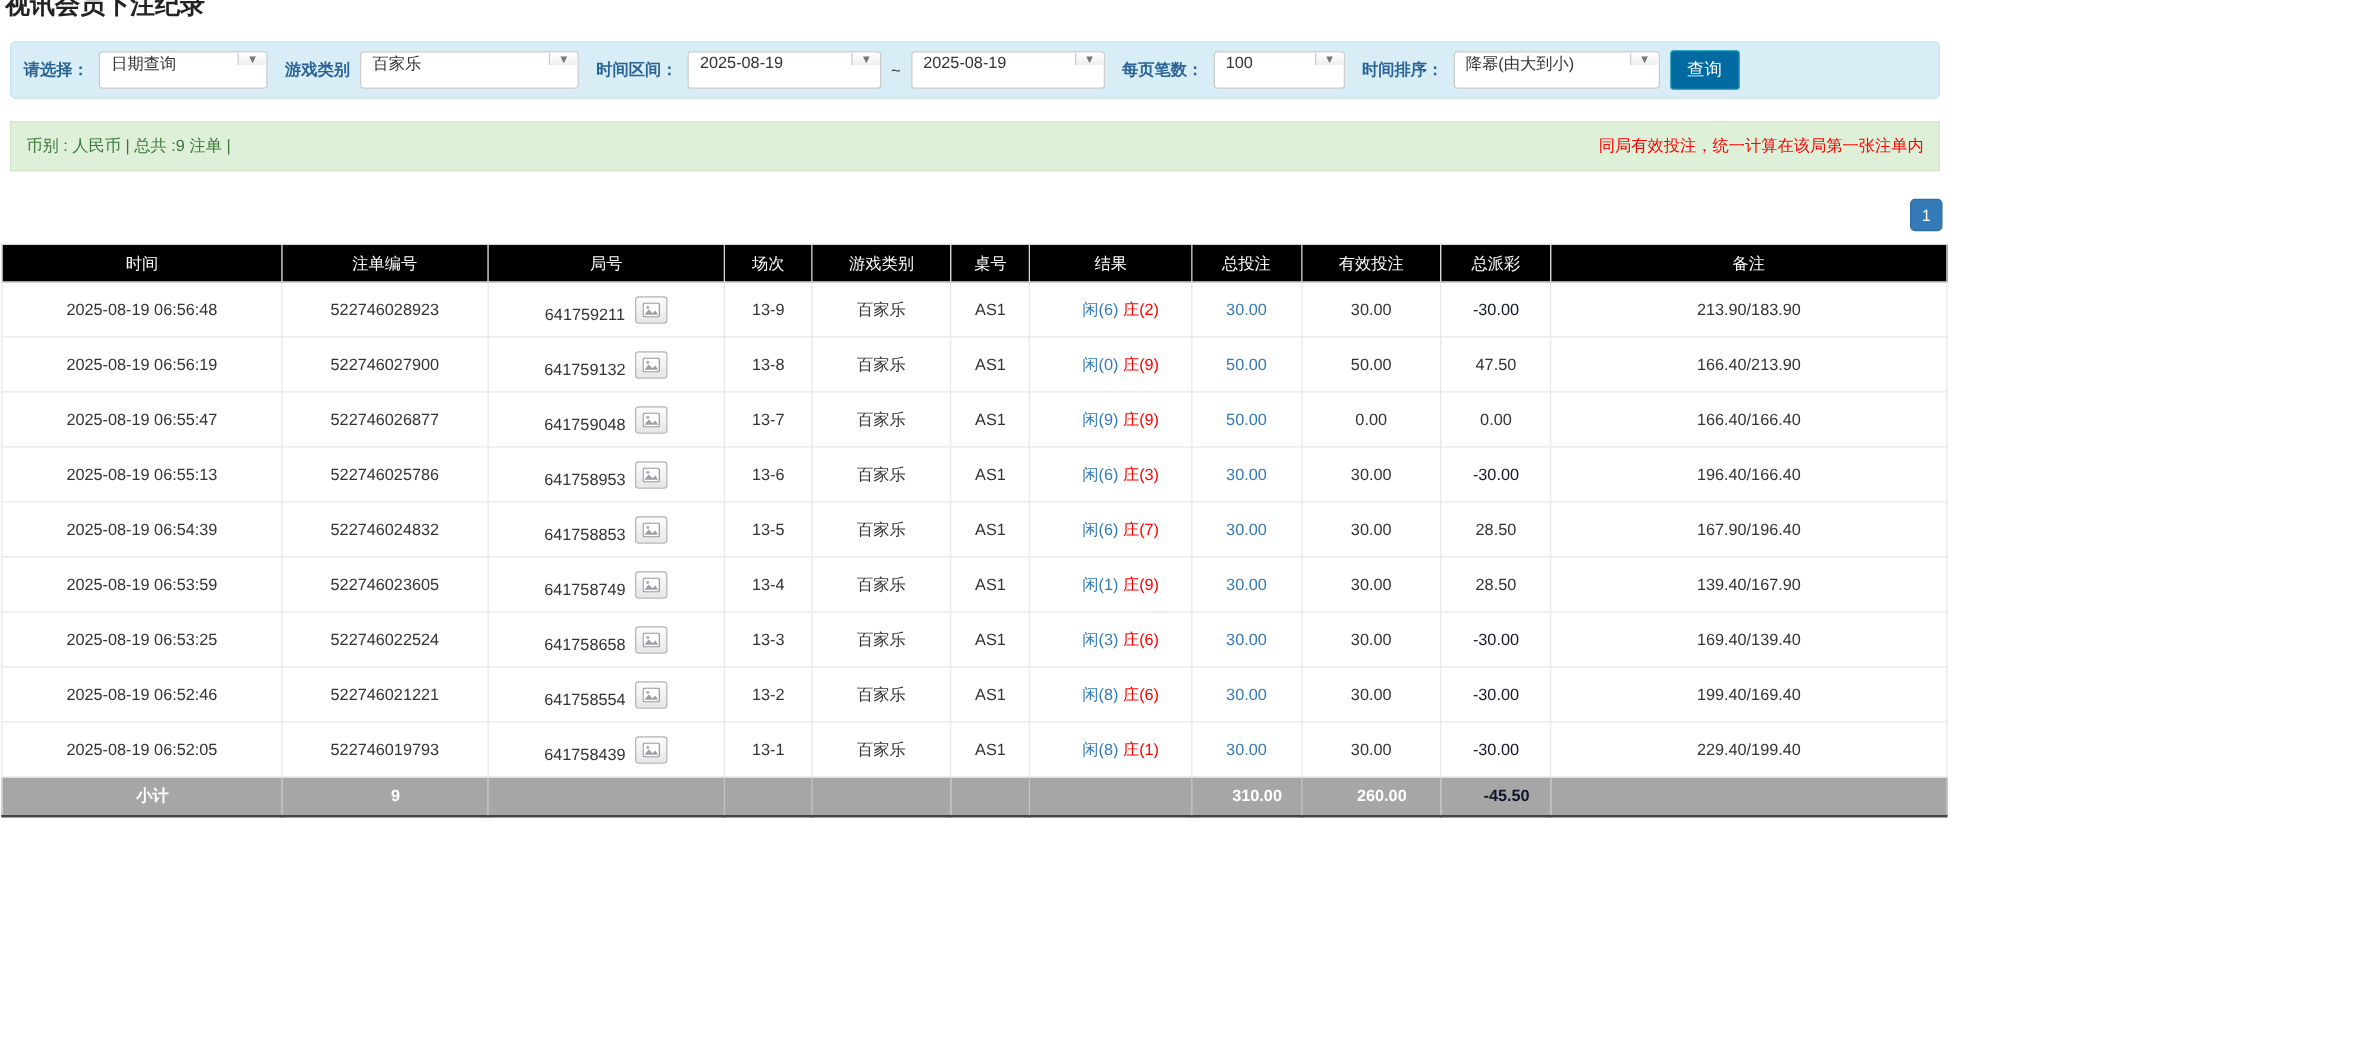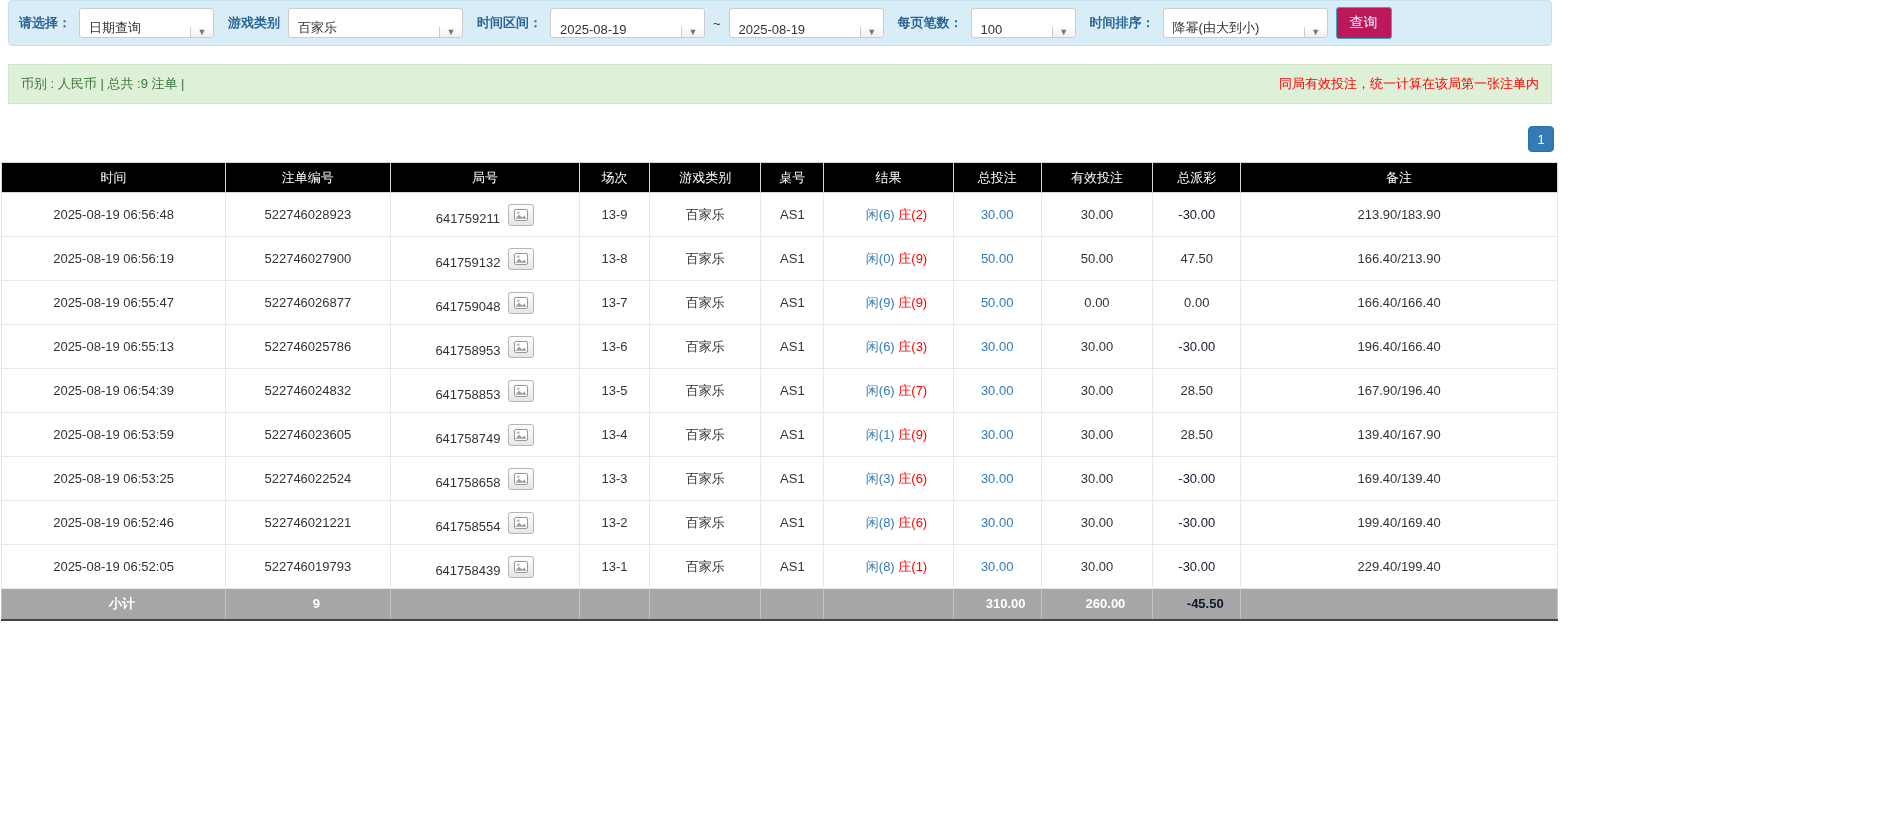--- a/index.html
+++ b/index.html
@@ -17,38 +17,38 @@
   .title-clip h1 { font-size: 20px; font-weight: bold; color: #222; margin-top: -10px; white-space: nowrap; }
 
   
   .filter-bar {
     margin: 0 8px; height: 46px;
     background: #d9edf7; border: 1px solid #c4e3f1; border-radius: 4px;
     display: flex; align-items: center; gap: 8px; padding: 0 10px;
   }
   .f-label { color: #2a6496; font-weight: bold; white-space: nowrap; font-size: 13px; }
   .sel {
-    display: inline-flex; align-items: flex-end; height: 30px;
+    display: inline-flex; align-items: flex-start; height: 30px;
     background: #fff; border: 1px solid #ccc; border-radius: 3px;
     overflow: hidden; cursor: pointer; flex: none;
   }
   .sel .val { display: flex; align-items: center; padding: 0 9px; flex: 1 1 auto; white-space: nowrap; color: #333; }
   .sel .caret-box {
     width: 23px; border-left: 1px solid #ccc; flex: none;
     display: flex; align-items: center; justify-content: center;
     background: linear-gradient(#ffffff, #efefef); color: #777; font-size: 9px;
   }
   .w-qtype { width: 135px; }
   .w-game  { width: 175px; }
   .w-date  { width: 155px; }
   .w-pp    { width: 105px; }
   .w-sort  { width: 165px; }
   .tilde { color: #333; }
   .btn-query {
-    background: #be185d; color: #fff; border: 1px solid #3aa9c0; border-radius: 3px;
+    background: #0369a1; color: #fff; border: 1px solid #3aa9c0; border-radius: 3px;
     height: 32px; padding: 0 13px; font-size: 14px; cursor: pointer;
     font-family: inherit;
   }
 
   
   .info-bar {
     margin: 18px 8px 0 8px; height: 40px;
     background: #dff0d8; border: 1px solid #d0e6c4;
     display: flex; align-items: center; justify-content: space-between;
     padding: 0 12px;
@@ -88,20 +88,23 @@
     display: inline-flex; align-items: center; justify-content: center;
     width: 26px; height: 22px; border: 1px solid #b5b5b5; border-radius: 3px;
     background: linear-gradient(#fcfcfc, #e6e6e6); cursor: pointer;
   }
 </style>
 </head>
 <body>
 
 <div class="page">
 
+  <div class="title-clip">
+    <h1>视讯会员下注纪录</h1>
+  </div>
 
   <div class="filter-bar">
     <span class="f-label">请选择：</span>
     <span class="sel w-qtype">
       <span class="val">日期查询</span>
       <span class="caret-box">▼</span>
     </span>
 
     <span class="f-label" style="margin-left:6px;">游戏类别</span>
     <span class="sel w-game">

